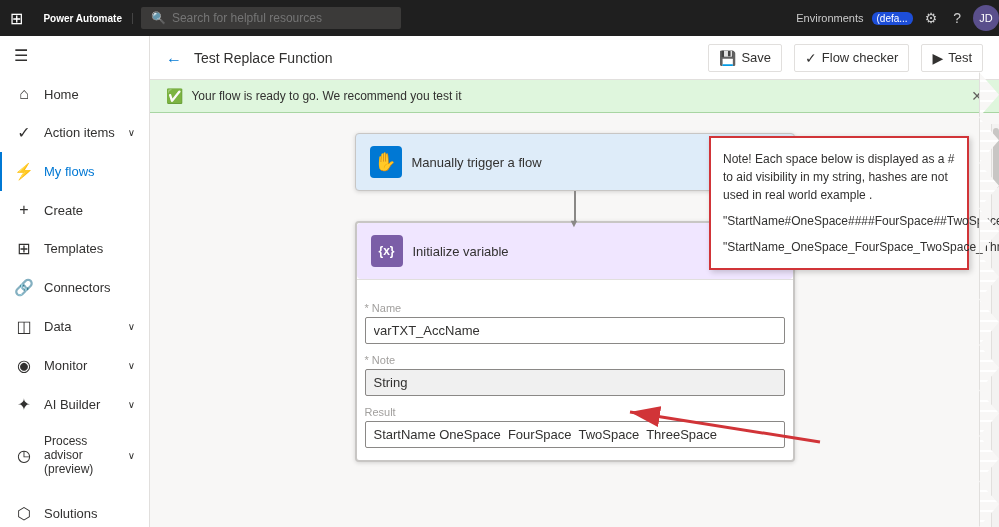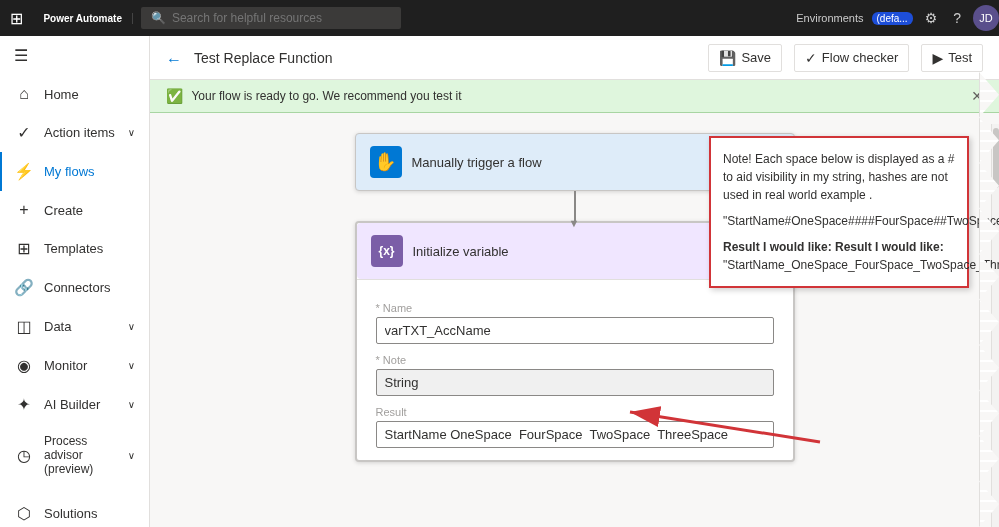--- a/index.html
+++ b/index.html
@@ -105,21 +105,21 @@
     }
     .flow-connector::after {
       content: '▼'; position: absolute; bottom: -8px; left: -5px;
       color: #8a8886; font-size: 11px;
     }
 
     
     .flow-step.expanded {
       border: 2px solid #c8c6c4;
     }
-    .step-body { padding: 12px 19px; border-top: 1px solid #e1dfdd; }
+    .step-body { padding: 12px 8px; border-top: 1px solid #e1dfdd; }
     .form-label { font-size: 11px; color: #a19f9d; margin-bottom: 3px; margin-top: 10px; }
     .form-input {
       width: 100%; border: 1px solid #8a8886; border-radius: 2px;
       padding: 5px 8px; font-size: 13px; color: #323130; outline: none;
     }
 
     
     .canvas-scrollbar {
       position: absolute; right: 0; top: 88px; bottom: 0; width: 8px;
       background: #f3f2f1; border-left: 1px solid #e1dfdd;
@@ -324,21 +324,20 @@
 
   </div>
 
   <div class="canvas-scrollbar">
     <div class="canvas-scrollbar-thumb"></div>
   </div>
 
   <div id="annotation-box">
     <p style="margin-bottom:8px;">Note! Each space below is displayed as a # to aid visibility in my string, hashes are not used in real world example .</p>
     <p style="margin-bottom:8px;">"StartName#OneSpace####FourSpace##TwoSpace###ThreeSpace"</p>
-    <p><strong>Result I would like: Result I would like:</strong></p>
     <p>"StartName_OneSpace_FourSpace_TwoSpace_ThreeSpace"</p>
   </div>
 
   <svg id="red-arrow" style="position:absolute; left:150px; top:36px; width:560px; height:480px; pointer-events:none;">
     <defs>
       <marker id="arrowhead" markerWidth="10" markerHeight="7" refX="10" refY="3.5" orient="auto">
         <polygon points="0 0, 10 3.5, 0 7" fill="#d13438"></polygon>
       </marker>
     </defs>
     <line x1="520" y1="370" x2="330" y2="340" stroke="#d13438" stroke-width="3" marker-end="url(#arrowhead)"></line>

